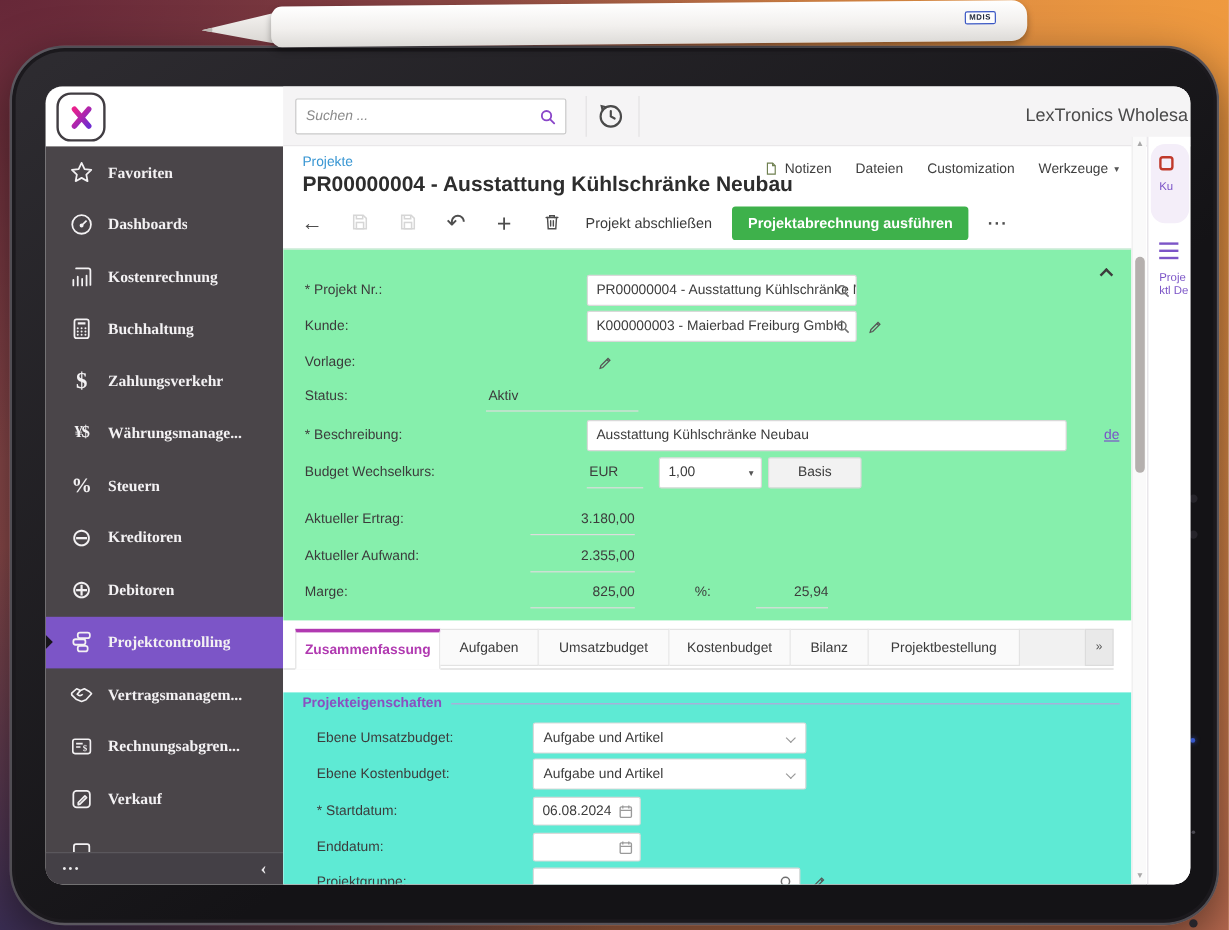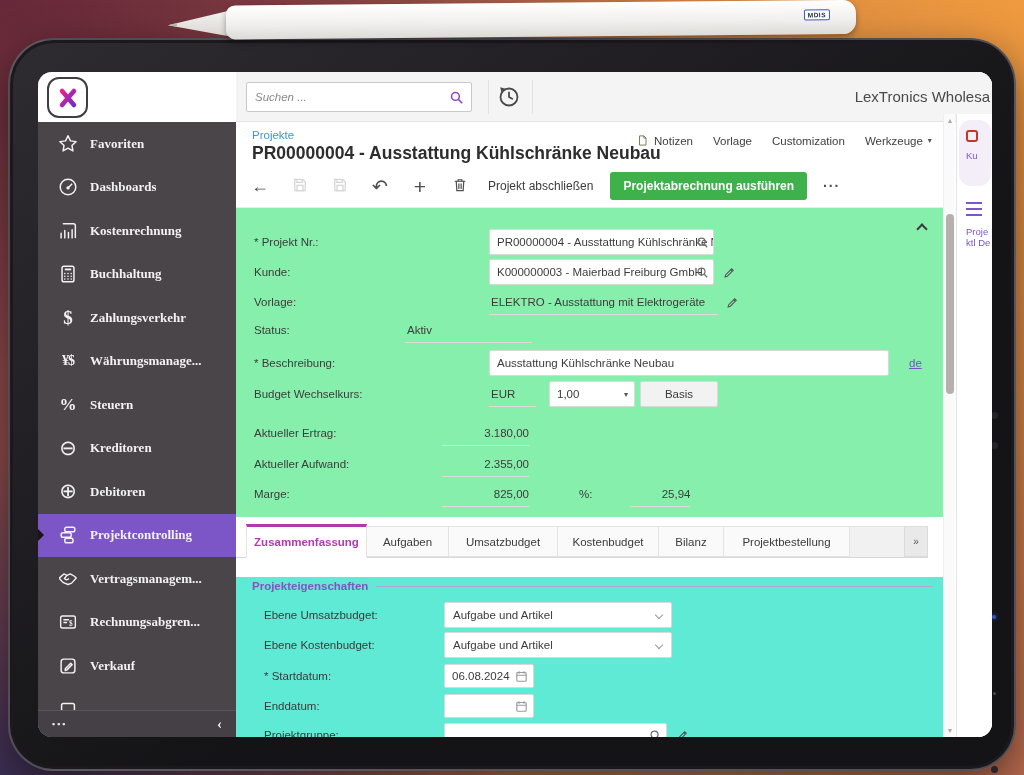--- a/index.html
+++ b/index.html
@@ -78,28 +78,28 @@
   .frow{ position:absolute; left:18px; height:28px; display:flex; align-items:center; font-size:11.5px; color:#3c3c3c; }
   .fr1{top:20px}.fr2{top:50px}.fr3{top:80px}.fr4{top:108px}.fr5{top:141px}.fr6{top:172px}.fr7{top:211px}.fr8{top:242px}.fr9{top:272px}
   .flabel{ width:235px; flex:none; }
   .flabel.w151{ width:151px; } .flabel.w188{ width:188px; }
   .inbox{ position:relative; height:26px; background:#fff; border:1px solid #d9d9d9; border-radius:2px;
     display:flex; align-items:center; padding:0 20px 0 7px; overflow:hidden; white-space:nowrap; }
   .inbox .boxmag{ position:absolute; right:3px; top:5px; width:15px; height:15px; color:#6f6f6f; cursor:pointer; }
   .underbox{ height:26px; border-bottom:1px solid #ddd; display:flex; align-items:center; padding:0 2px; white-space:nowrap; overflow:hidden; }
   .moneybox{ width:87px; height:26px; border-bottom:1px solid #ddd; display:flex; align-items:center; justify-content:flex-end; }
   .pencil{ width:15px; height:15px; color:#555; margin-left:8px; cursor:pointer; flex:none; }
-  .delink{ margin-left:20px; color:#7a52c8; text-decoration:underline; cursor:pointer; }
+  .delink{ margin-left:31px; color:#7a52c8; text-decoration:underline; cursor:pointer; }
   .ratebox{ position:relative; width:86px; height:26px; background:#fff; border:1px solid #d9d9d9; border-radius:2px;
     margin-left:13px; display:flex; align-items:center; padding:0 7px; cursor:pointer; }
   .ratebox .caret{ position:absolute; right:6px; }
   .basisbtn{ width:78px; height:26px; margin-left:5px; background:#f2f2f2; border:1px solid #d9d9d9; border-radius:2px;
     font-size:11.5px; color:#3c3c3c; cursor:pointer; font-family:inherit; }
   
-  .tabstrip{ position:absolute; left:0; top:402px; width:692px; height:34px; display:flex; align-items:flex-end; border-bottom:1px solid #d8d8d8; padding-left:10px; }
+  .tabstrip{ position:absolute; left:0; top:402px; width:692px; height:34px; display:flex; border-bottom:1px solid #d8d8d8; padding-left:10px; }
   .tab{ height:31px; background:#fafafa; border:1px solid #e3e3e3; border-left:none; display:flex; align-items:center;
     justify-content:center; font-size:11.5px; color:#3b3b3b; cursor:pointer; }
   .tab.first{ border-left:1px solid #e3e3e3; }
   .tab.active{ height:34px; background:#fff; border-top:3px solid #b13ab1; border-bottom:1px solid #fff; margin-bottom:-1px;
     color:#b13ab1; font-weight:600; }
   .tw1{width:121px}.tw2{width:82px}.tw3{width:109px}.tw4{width:101px}.tw5{width:65px}.tw6{width:126px}
   .tab-filler{ flex:1; height:31px; background:#f1f1f1; border-top:1px solid #e3e3e3; }
   .tab-ovf{ width:24px; height:31px; background:#e9e9e9; border:1px solid #dcdcdc; font-size:10px; color:#555;
     display:flex; align-items:center; justify-content:center; cursor:pointer; }
   
@@ -308,21 +308,21 @@
 
           <div class="hlinks">
             <span class="hlink">
               <span class="hico"><svg viewBox="0 0 24 24" fill="none" stroke="currentColor" stroke-width="1.8">
                     <path d="M6.5 3.5h8l4 4v13h-12z"></path>
                     <path d="M14.5 3.5v4h4"></path>
                   </svg></span>
               <span>Notizen</span>
             </span>
             <span class="hlink">
-              <span>Vorlage</span>
+              <span>Dateien</span>
             </span>
             <span class="hlink">
               <span>Customization</span>
             </span>
             <span class="hlink">
               <span>Werkzeuge</span>
               <span class="caret">▾</span>
             </span>
           </div>
 
@@ -377,23 +377,20 @@
                     </svg></span>
               </div>
               <span class="pencil"><svg viewBox="0 0 24 24" fill="none" stroke="currentColor" stroke-width="1.7">
                     <path d="M5 19l1-3.5L15.5 6l2.5 2.5L8.5 18 5 19z"></path>
                     <path d="M14 7.5l2.5 2.5"></path>
                   </svg></span>
             </div>
 
             <div class="frow fr3">
               <span class="flabel">Vorlage:</span>
-              <div class="underbox" style="width:228px;">
-                <span>ELEKTRO - Ausstattung mit Elektrogeräte</span>
-              </div>
               <span class="pencil"><svg viewBox="0 0 24 24" fill="none" stroke="currentColor" stroke-width="1.7">
                     <path d="M5 19l1-3.5L15.5 6l2.5 2.5L8.5 18 5 19z"></path>
                     <path d="M14 7.5l2.5 2.5"></path>
                   </svg></span>
             </div>
 
             <div class="frow fr4">
               <span class="flabel w151">Status:</span>
               <div class="underbox" style="width:127px;">
                 <span>Aktiv</span>

